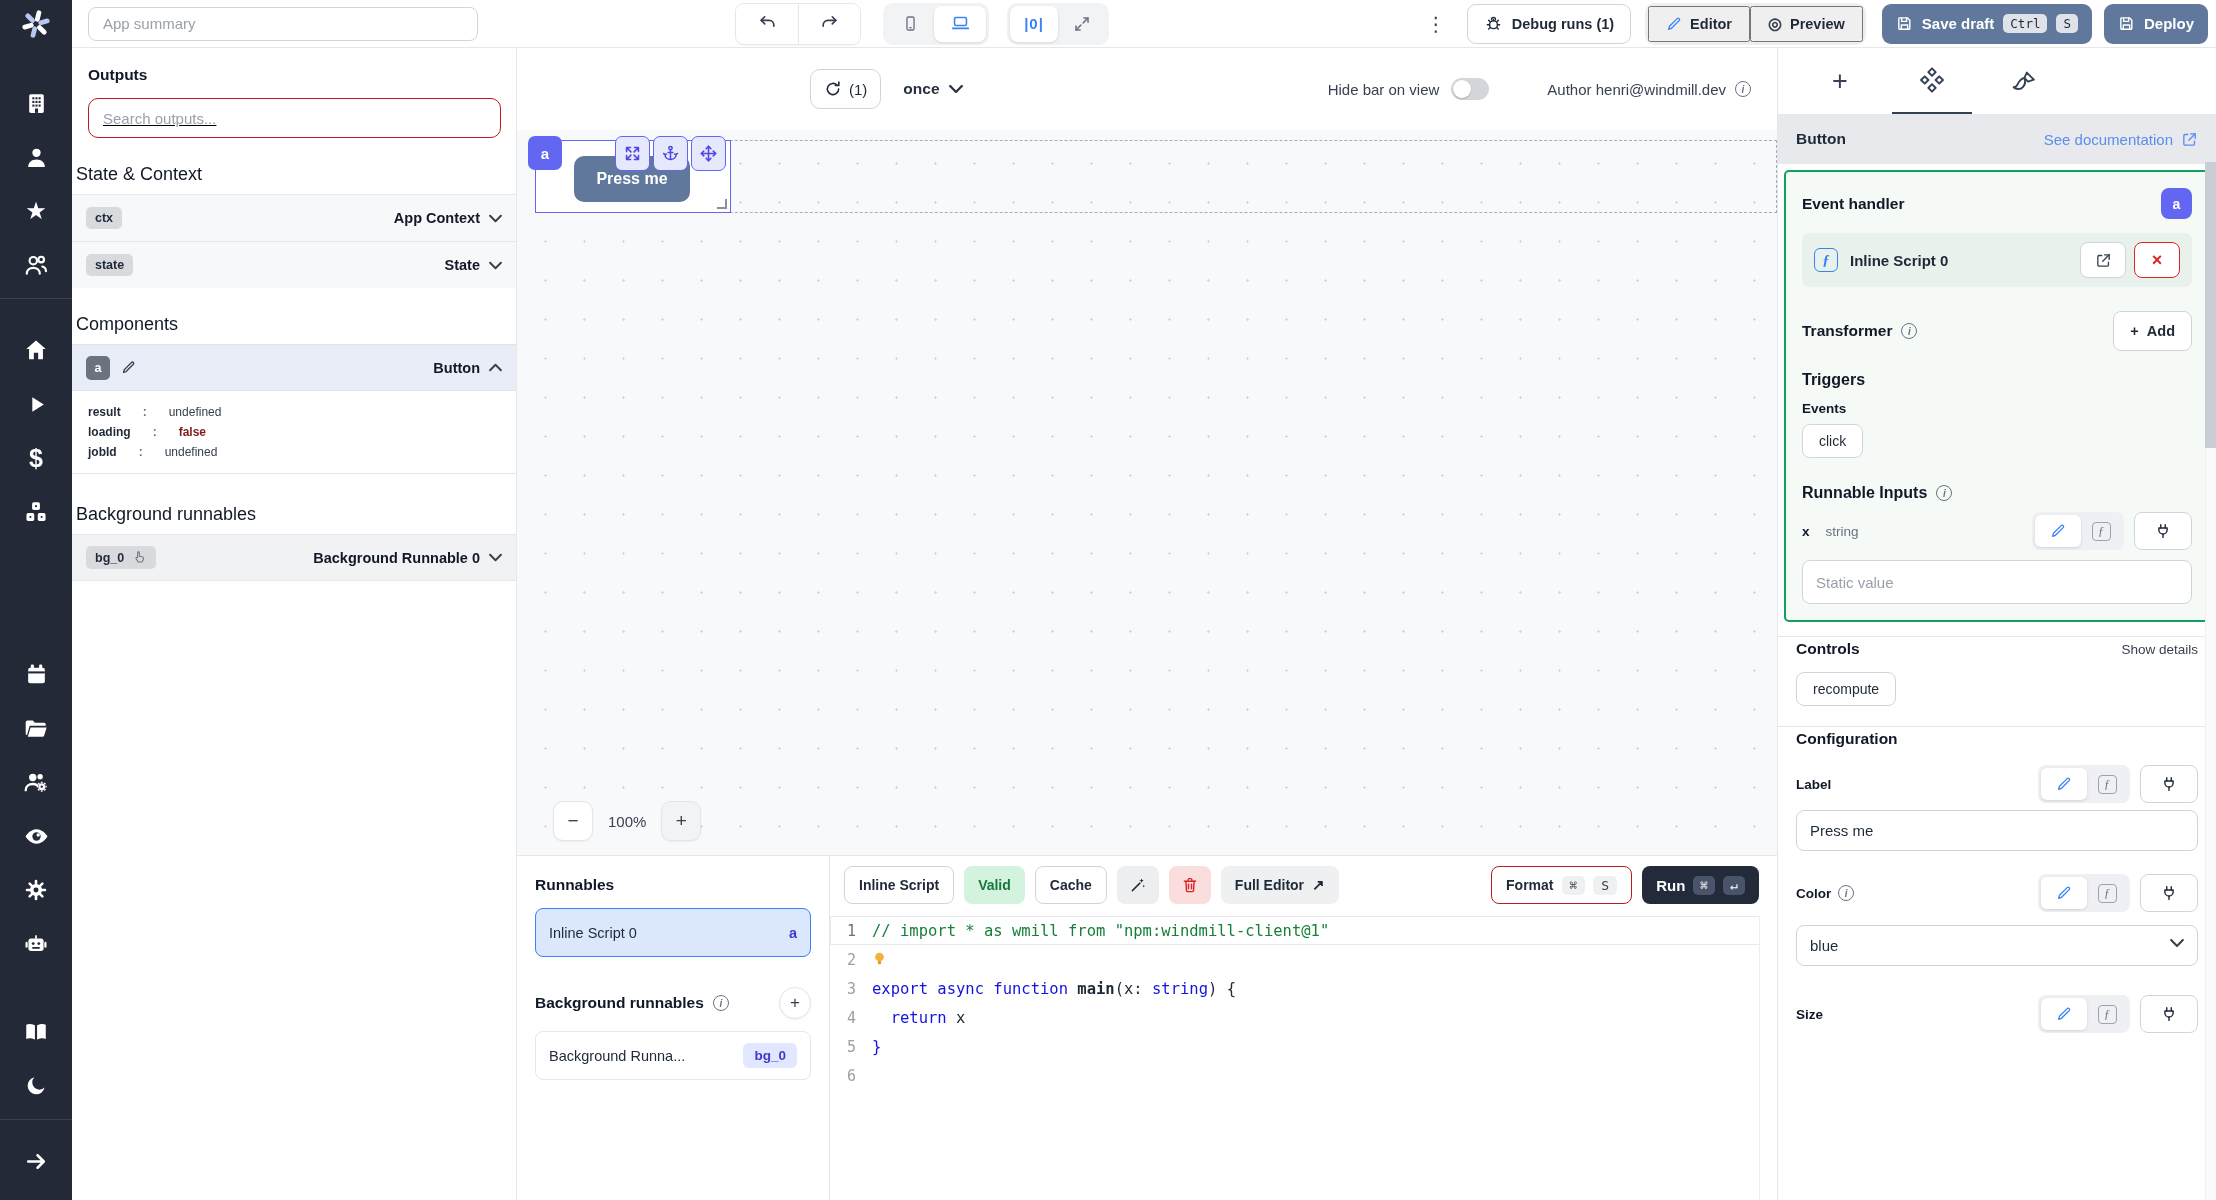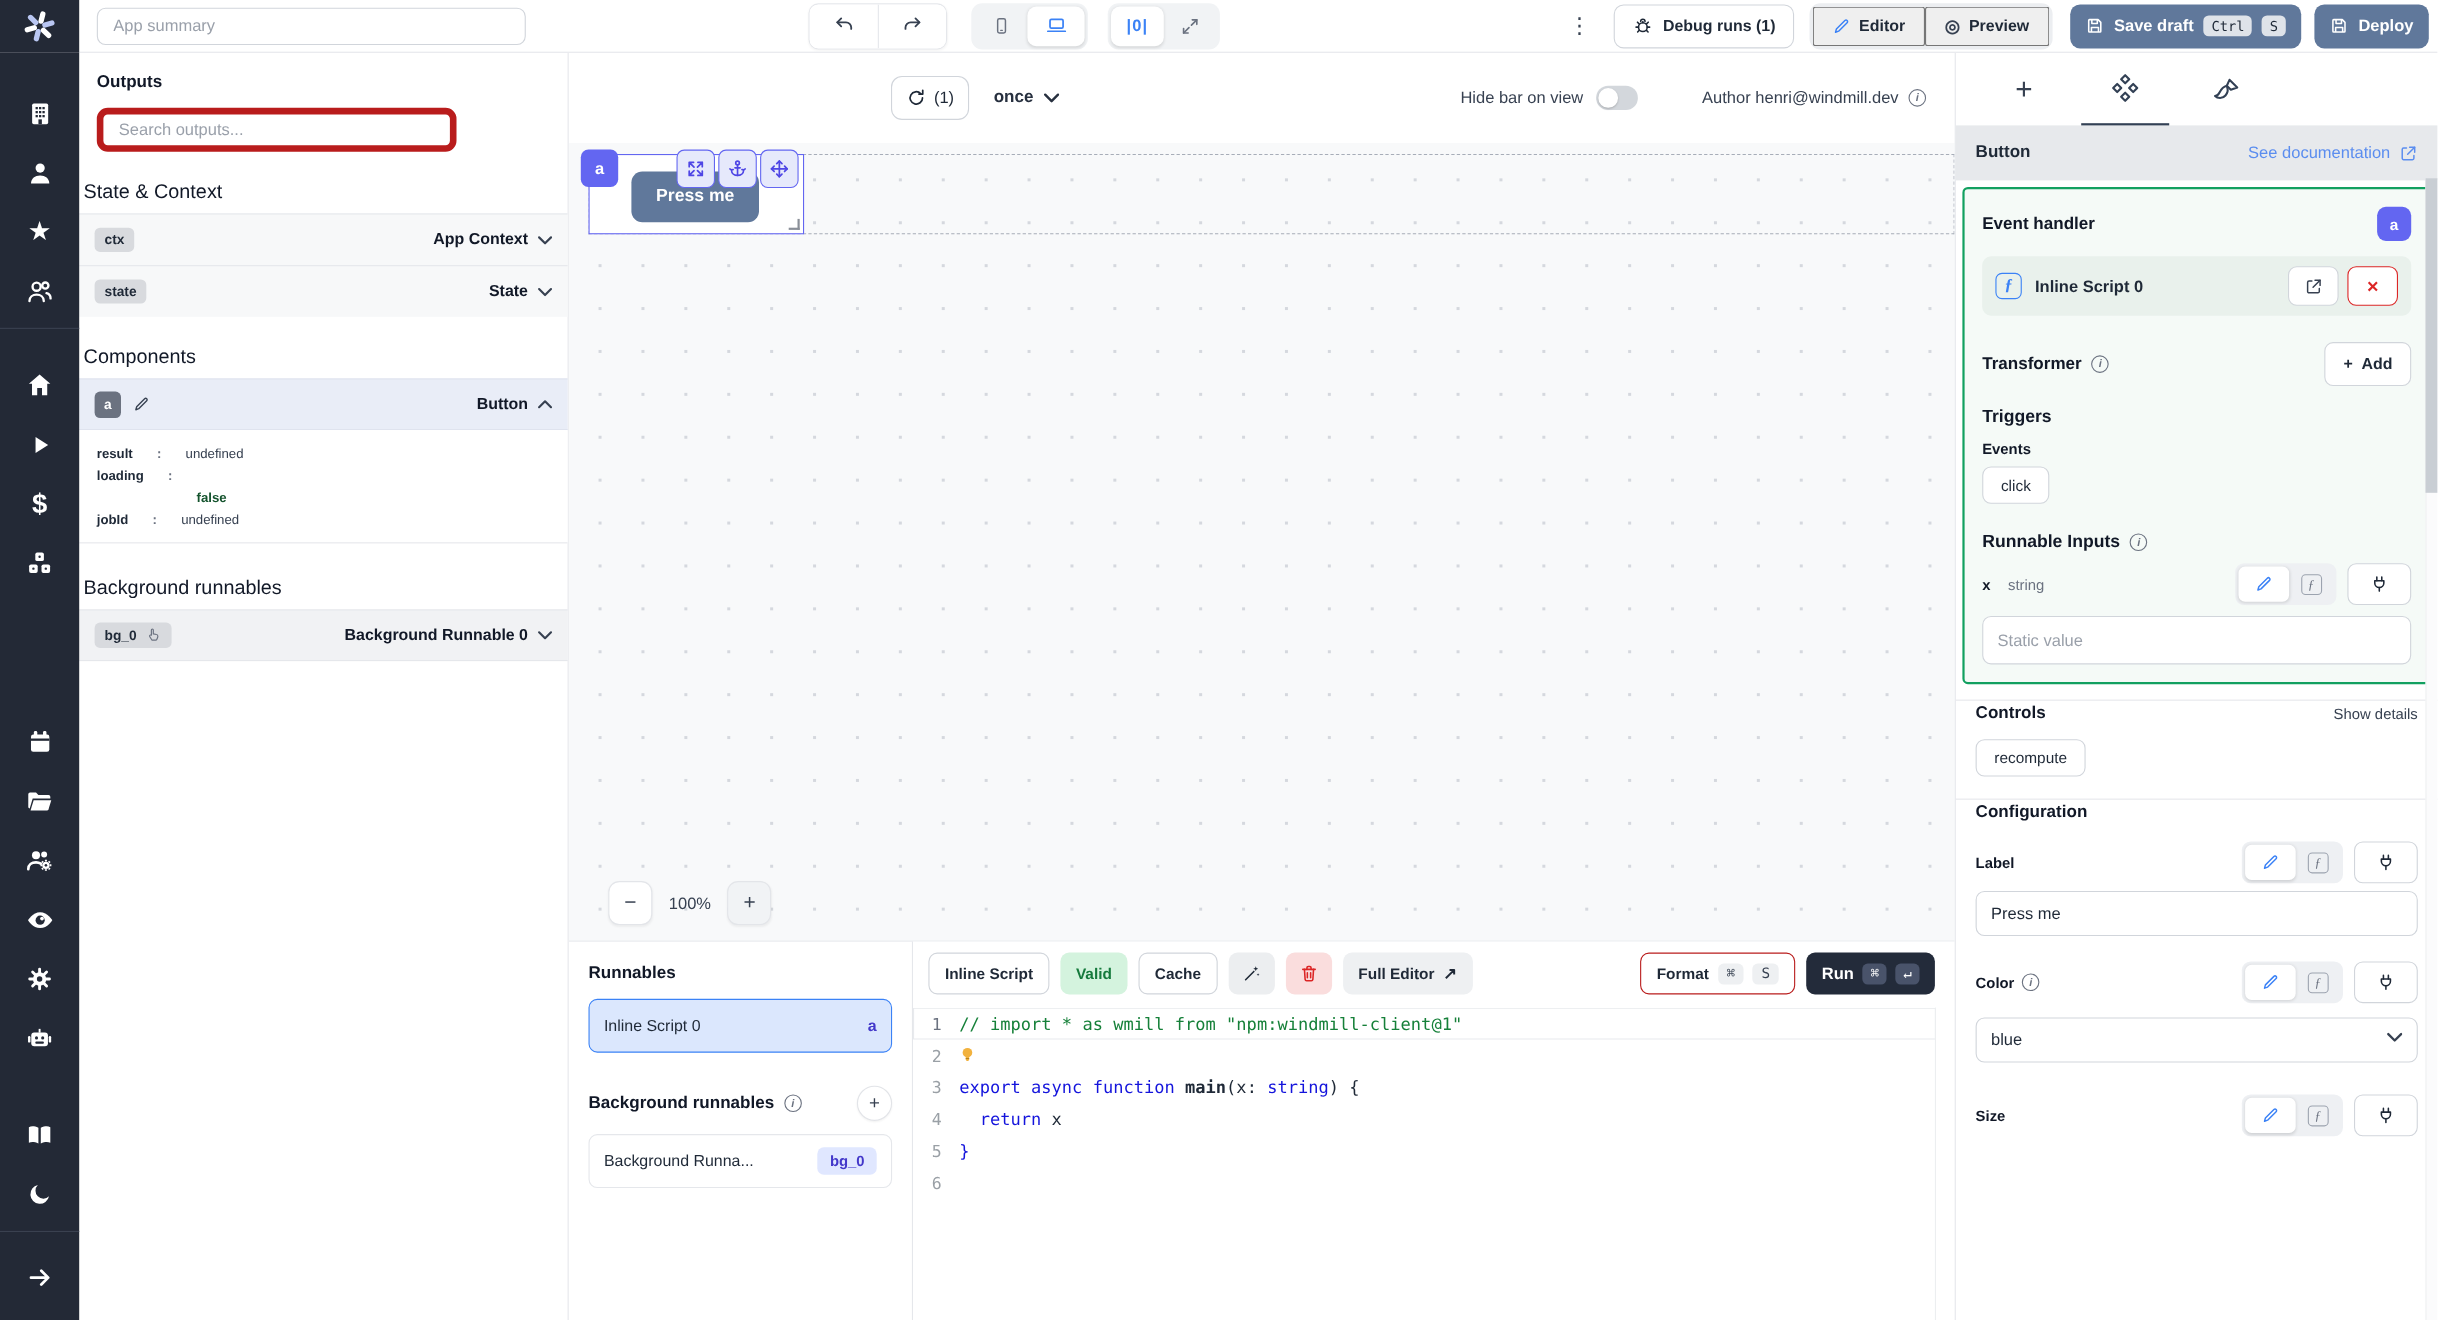--- a/index.html
+++ b/index.html
@@ -33,35 +33,35 @@
 
   
   .rail { position:absolute; left:0; top:48px; bottom:0; width:72px; background:#232936; display:flex; flex-direction:column; align-items:center; padding-top:28px; z-index:8; }
   .rail .cell { width:72px; height:54px; display:flex; align-items:center; justify-content:center; cursor:pointer; flex:none; }
   .rail .divider { width:72px; border-top:1px solid #3a4150; margin:6px 0; }
   .rail .tglyph { color:#fff; font-size:24px; line-height:1; }
 
   
   .leftpanel { position:absolute; left:72px; top:48px; width:445px; bottom:0; background:#fff; border-right:1px solid #e5e7eb; z-index:7; }
   .lp-title { font-size:15.5px; font-weight:700; color:#111827; padding:18px 16px 0; }
-  .lp-search { margin:14px 16px 0; width:327px; height:40px; border:6px solid #b91c1c; border-radius:10px; padding:0 14px; font-size:15px; font-family:inherit; outline:none; }
+  .lp-search { margin:14px 16px 0; width:413px; height:40px; border:1px solid #b91c1c; border-radius:10px; padding:0 14px; font-size:15px; font-family:inherit; outline:none;text-decoration:underline; }
   .lp-search::placeholder { color:#9aa0aa; }
   .lp-sec { font-size:18px; font-weight:400; color:#111827; margin:26px 4px 9px; }
   .lp-row { height:47px; background:#f7f8f9; border-top:1px solid #e5e7eb; display:flex; align-items:center; padding:0 14px; cursor:pointer; }
   .lp-row:last-of-type { border-bottom:1px solid #e5e7eb; }
   .lp-badge { background:#d8dade; border-radius:5px; font-size:12.5px; font-weight:700; color:#1f2937; padding:4px 9px; display:inline-flex; align-items:center; gap:8px; }
   .lp-right { margin-left:auto; display:flex; align-items:center; gap:9px; font-size:14.5px; font-weight:700; color:#111827; }
   .comp-row { background:#e9edf7; border-top:1px solid #dfe3ee; border-bottom:1px solid #dfe3ee; }
   .a-badge-dark { background:#6b7280; color:#fff; width:24px; height:24px; border-radius:5px; display:inline-flex; align-items:center; justify-content:center; font-size:12.5px; font-weight:700; }
   .props { padding:8px 0 14px; border-bottom:1px solid #e5e7eb; background:#fff; }
   .prop { padding:6px 0 0 16px; font-size:12px; display:flex; gap:22px; }
   .prop .k { font-weight:700; color:#1f2937; }
   .prop .c { color:#6b7280; font-weight:700; }
   .prop .v { color:#374151; }
-  .prop .v.blue { color:#14532d; font-weight:600;margin-top:20px; }
+  .prop .v.blue { color:#7f1d1d; font-weight:600; }
   .bgrow { background:#f1f2f4; border-top:1px solid #e5e7eb; border-bottom:1px solid #e5e7eb; }
 
   
   .center { position:absolute; left:517px; top:48px; width:1260px; bottom:0; background:#fff; }
   .canvas-toolbar { height:82px; display:flex; align-items:center; background:#fff; }
   .refresh-btn { margin-left:293px; height:40px; border:1px solid #d1d5db; border-radius:10px; background:#fff; display:flex; align-items:center; gap:7px; padding:0 13px; font-size:15px; color:#1f2937; cursor:pointer; }
   .once { margin-left:22px; display:flex; align-items:center; gap:9px; font-size:15.5px; color:#27303f; font-weight:600; cursor:pointer; }
   .hidebar { margin-left:auto; display:flex; align-items:center; gap:12px; font-size:15px; color:#374151; }
   .toggle { width:38px; height:22px; border-radius:11px; background:#d3d7dc; position:relative; cursor:pointer; }
   .toggle .knob { position:absolute; left:2px; top:2px; width:18px; height:18px; background:#fff; border-radius:50%; box-shadow:0 1px 2px rgba(0,0,0,.2); }

